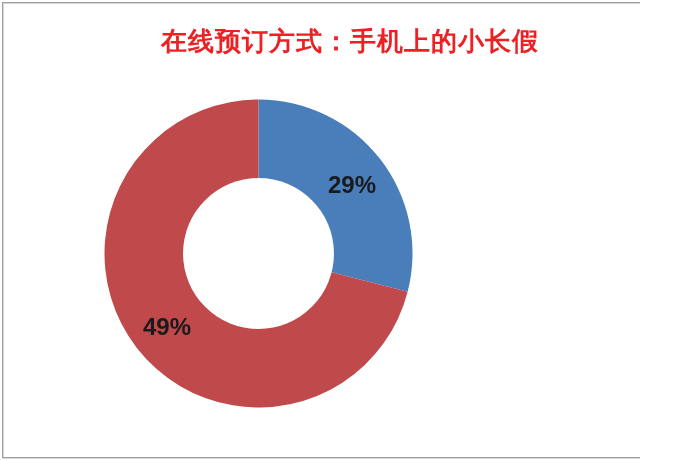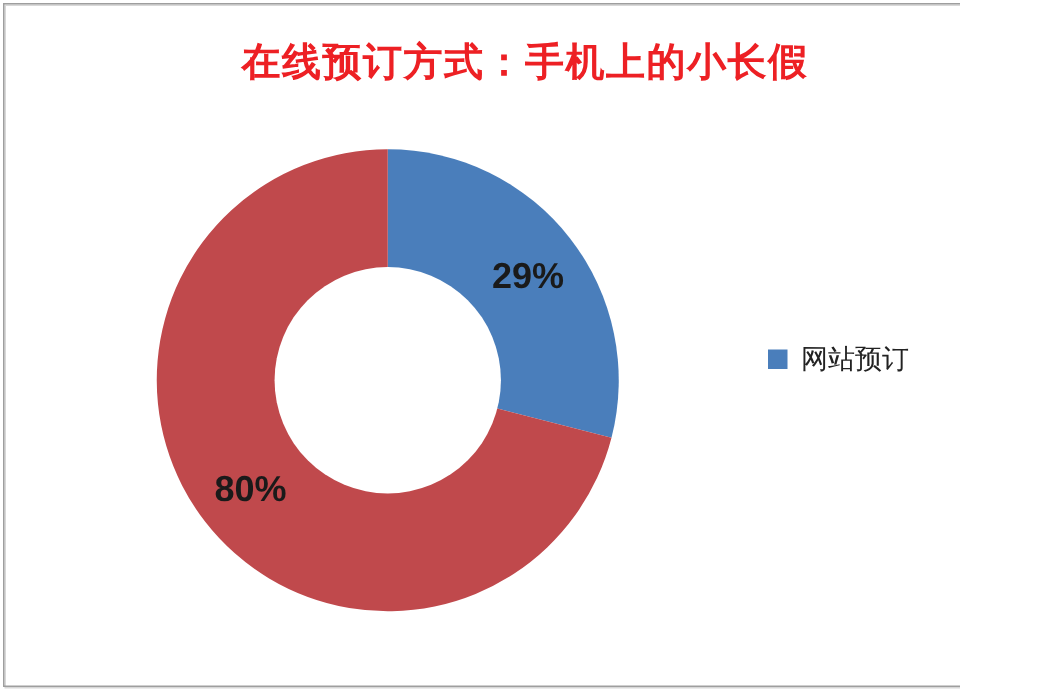--- a/index.html
+++ b/index.html
@@ -125,22 +125,18 @@
       <path id="slice-blue" d="M 154.5 154.5 L 154.50 0.50 A 154 154 0 0 1 303.66 192.80 Z" fill="#4a7ebb"></path>
 
       <path id="slice-red" d="M 154.5 154.5 L 303.66 192.80 A 154 154 0 1 1 154.50 0.50 Z" fill="#c0494c"></path>
 
       <circle id="donut-hole" cx="154.5" cy="154.5" r="75.46" fill="#ffffff"></circle>
     </svg>
   </div>
 
   <div class="slice-label" id="label-blue">29%</div>
 
-  <div class="slice-label" id="label-red">80%</div>
+  <div class="slice-label" id="label-red">49%</div>
 
   <div id="legend">
-    <div class="legend-item">
-      <span class="legend-swatch" style="background:#4a7ebb;"></span>
-      <span class="legend-label">网站预订</span>
-    </div>
   </div>
 
 </div>
 
 </body></html>

